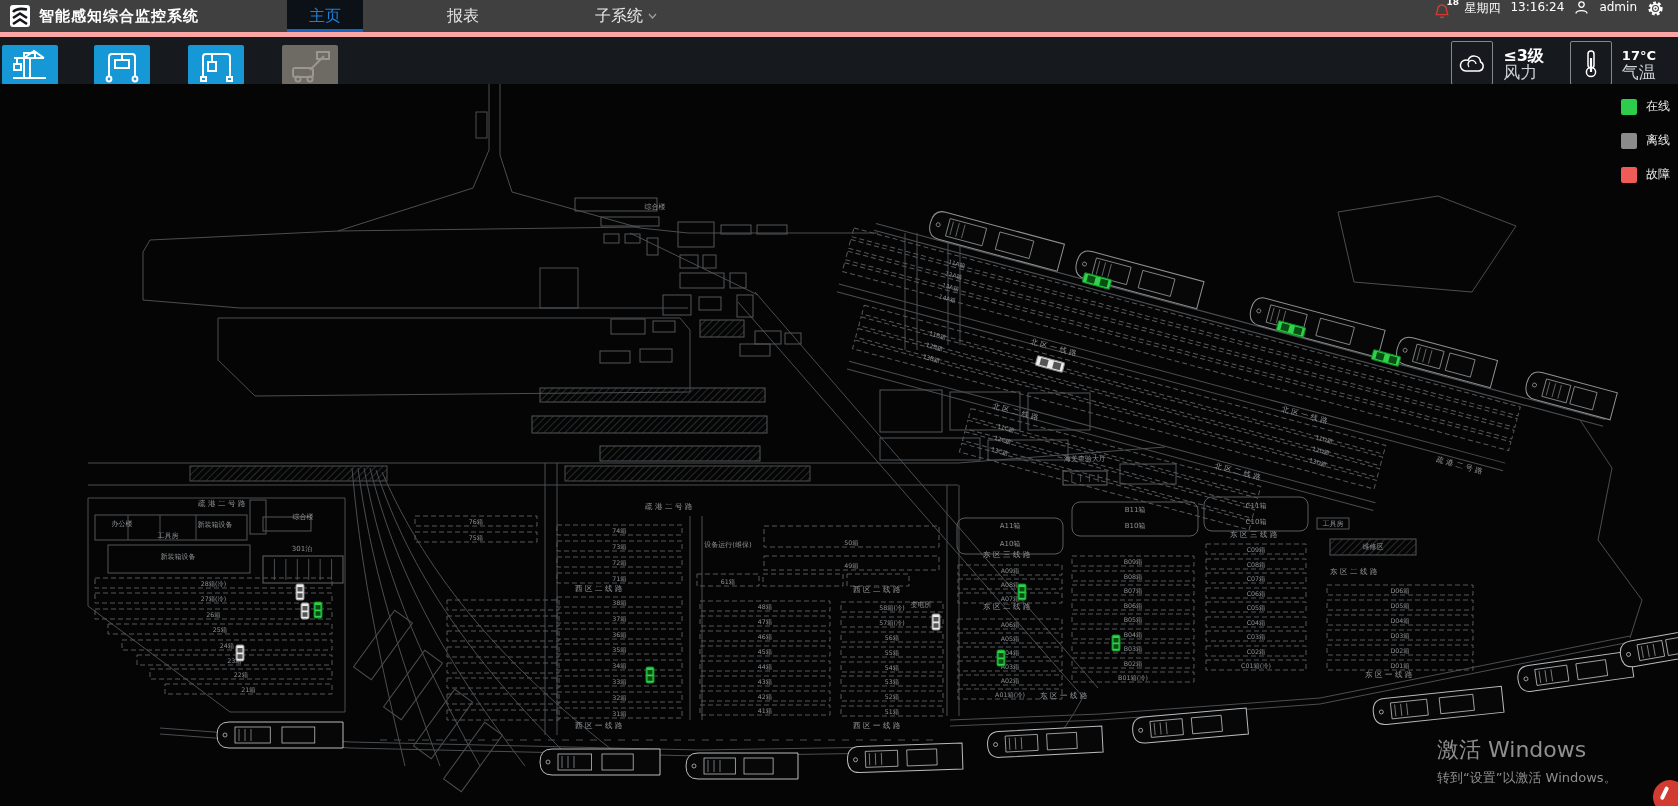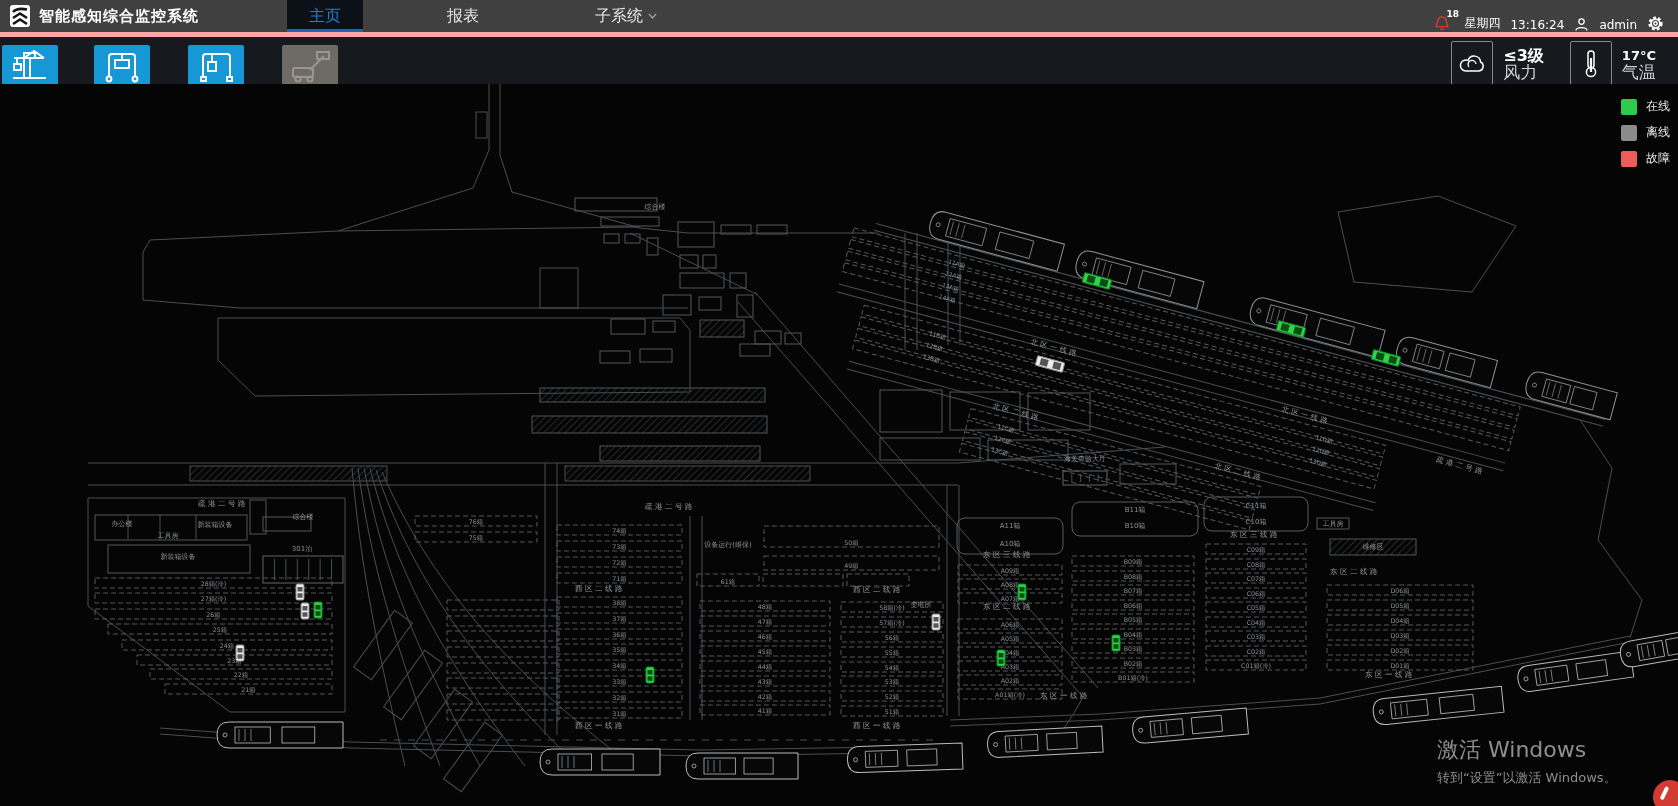--- a/index.html
+++ b/index.html
@@ -7,36 +7,36 @@
   #app{position:relative;width:1678px;height:806px;background:#040404;}
   
   #navbar{position:absolute;left:0;top:0;width:1678px;height:32px;background:#404040;display:flex;align-items:center;}
   #logo{width:20px;height:22px;margin-left:10px;background:#fff;border-radius:3px;position:relative;flex:none;}
   #title{color:#fff;font-size:15px;font-weight:bold;margin-left:9px;letter-spacing:1px;white-space:nowrap;}
   #tabs{display:flex;height:32px;margin-left:88px;}
   .tab{position:relative;height:32px;line-height:30px;padding:0 22px;font-size:16px;color:#e4e6e8;cursor:pointer;display:flex;align-items:center;gap:5px;}
   .tab.active{background:#0c1118;color:#1f7fd1;}
   .tab.active::after{content:"";position:absolute;left:0;right:0;bottom:0;height:3px;background:#1565c0;}
   .tab .chev{width:9px;height:6px;}
-  #nav-right{position:absolute;right:14px;top:0;height:32px;display:flex;align-items:flex-end;gap:10px;color:#fff;font-size:12px;}
+  #nav-right{position:absolute;right:14px;top:0;height:32px;display:flex;align-items:flex-start;gap:10px;color:#fff;font-size:12px;}
   #bell-wrap{position:relative;width:20px;height:20px;}
   #bell-badge{position:absolute;left:12px;top:-3px;color:#fff;font-size:9px;font-weight:bold;}
   
   #toolbar{position:absolute;left:0;top:32px;width:1678px;height:52px;background:#16191e;border-top:5px solid #fca5a5;}
   .eqbox{position:absolute;top:8px;width:56px;height:40px;border-radius:2px;display:flex;align-items:center;justify-content:center;cursor:pointer;}
   .eqbox.on{background:#1798d6;}
   .eqbox.off{background:#6e6a64;}
   #weather{position:absolute;right:0;top:0;height:52px;display:flex;align-items:center;}
   .wx-box{width:40px;height:42px;border:1px solid #83888d;border-radius:2px;display:flex;align-items:center;justify-content:center;margin-left:14px;}
   .wx-text{margin-left:10px;margin-right:12px;color:#fff;}
   .wx-val{font-size:16px;font-weight:bold;line-height:18px;}
   .wx-lbl{font-size:17px;color:#cfd2d5;line-height:14px;}
   
   #map-wrap{position:absolute;left:0;top:84px;width:1678px;height:722px;background:#050505;}
-  #legend{position:absolute;right:8px;top:14px;display:flex;flex-direction:column;gap:9px;z-index:5;}
+  #legend{position:absolute;right:8px;top:14px;display:flex;flex-direction:column;gap:17px;z-index:5;}
   .lg-item{display:flex;align-items:center;gap:9px;}
   .lg-sq{width:16px;height:16px;border-radius:2px;}
   .lg-lbl{color:#ececec;font-size:12px;}
   #watermark{position:absolute;left:1437px;top:653px;color:#8f8f8f;z-index:6;pointer-events:none;}
   #wm1{font-size:22px;line-height:26px;}
   #wm2{font-size:13px;margin-top:6px;}
   #corner-blob{position:absolute;right:-9px;bottom:-8px;width:34px;height:34px;background:#d23b31;border-radius:50% 50% 4px 50%;transform:rotate(8deg);z-index:7;}
   #corner-blob::after{content:"";position:absolute;left:9px;top:7px;width:4px;height:14px;background:#fff;transform:rotate(18deg);border-radius:2px;}
   svg text{user-select:none;}
 </style>

